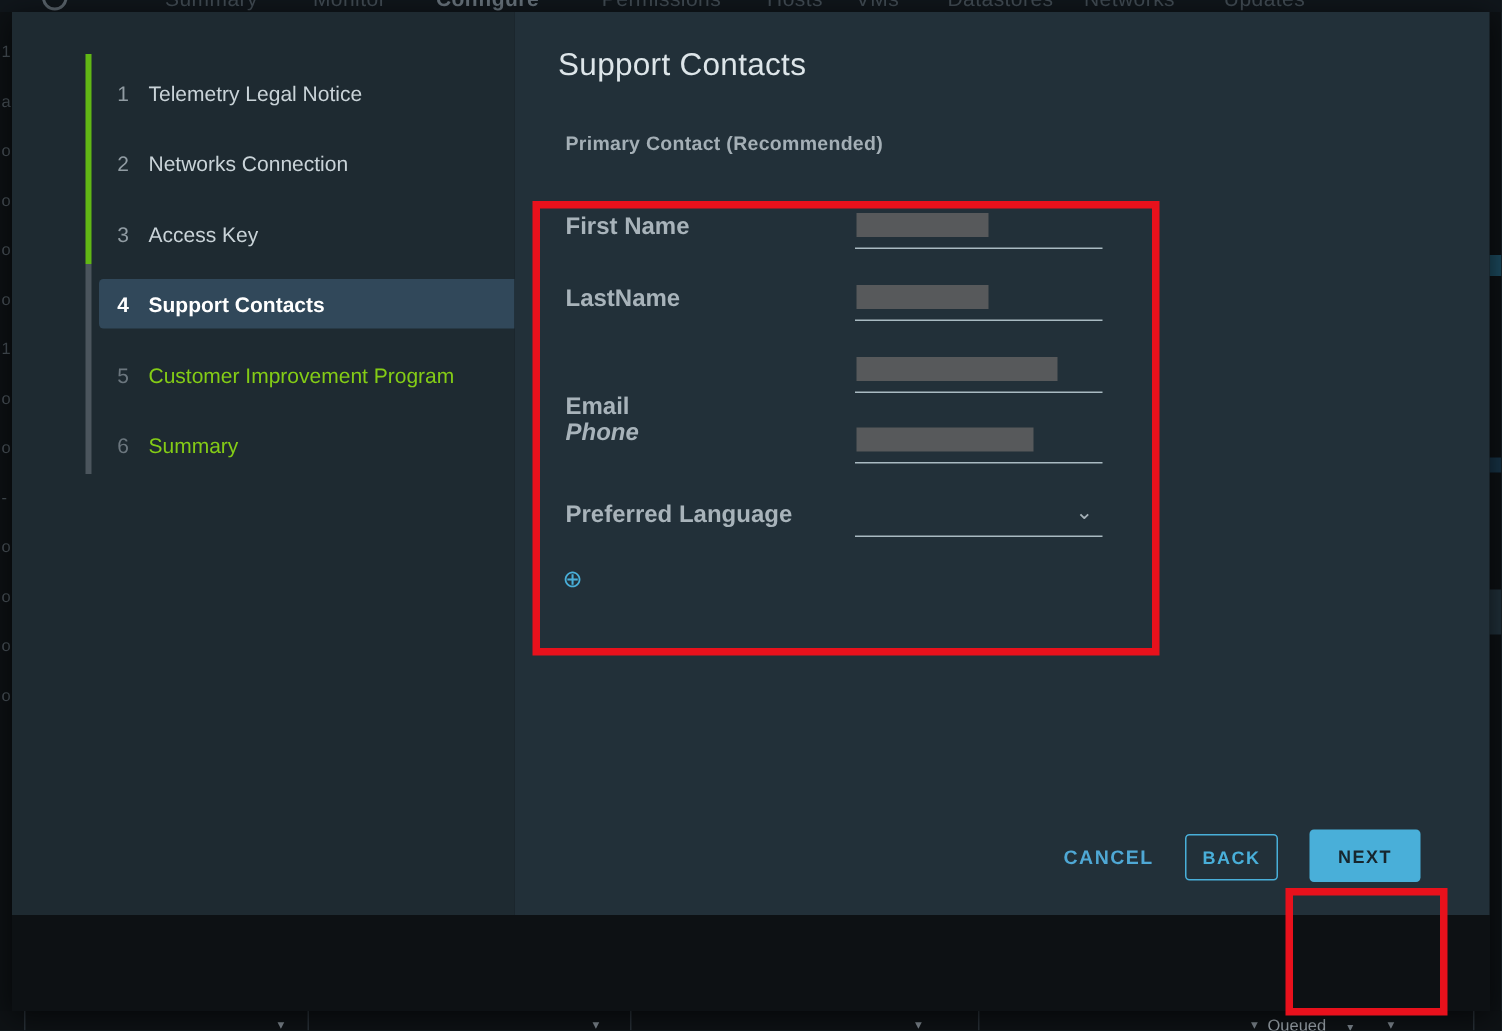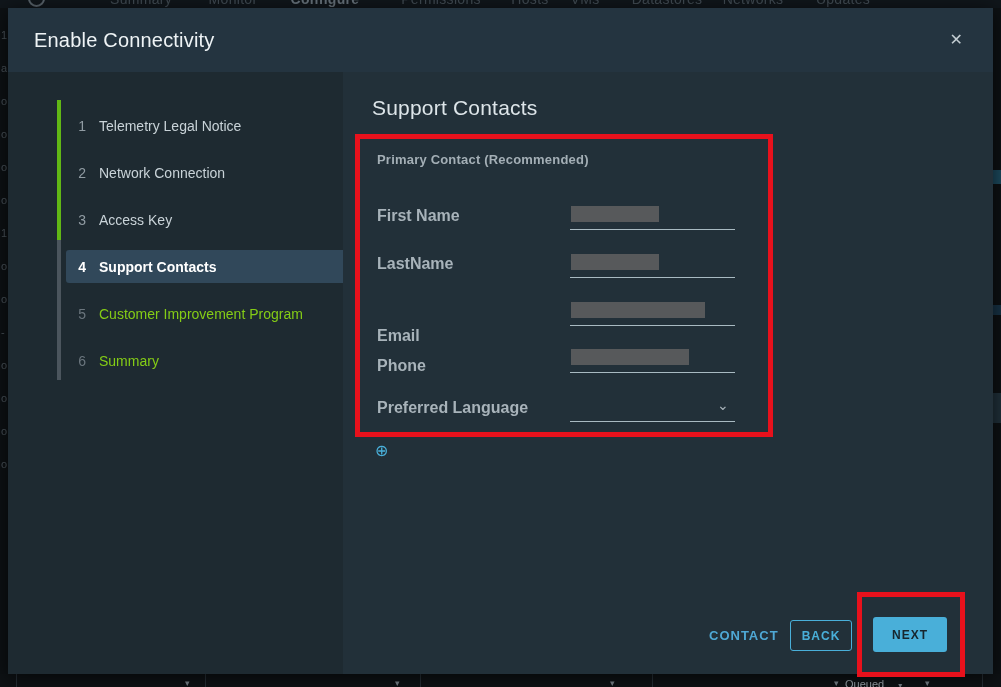--- a/index.html
+++ b/index.html
@@ -155,40 +155,36 @@
       <div class="col-sep" style="left: 420px;"></div>
       <div class="col-sep" style="left: 652px;"></div>
       <div class="col-sep" style="left: 982px;"></div>
     </div>
   <div class="queued">
     <span>Queued</span><span class="sort-arrow">▾</span>
   </div>
 </div>
 
 <div class="modal">
-  <div class="modal-header">
-    <h1 class="modal-title">Enable Connectivity</h1>
-    <button class="close-btn">✕</button>
-  </div>
 
   <div class="modal-body">
     <aside class="wizard-nav">
       <div class="bar green"></div>
       <div class="bar gray"></div>
       <ul class="steps" id="steps-list">
           <li class="step done">
             <div class="row">
               <span class="num">1</span>
               <span class="label">Telemetry Legal Notice</span>
             </div>
           </li>
           <li class="step done">
             <div class="row">
               <span class="num">2</span>
-              <span class="label">Network Connection</span>
+              <span class="label">Networks Connection</span>
             </div>
           </li>
           <li class="step done">
             <div class="row">
               <span class="num">3</span>
               <span class="label">Access Key</span>
             </div>
           </li>
           <li class="step active">
             <div class="row">
@@ -221,35 +217,35 @@
           <div class="redact-box" style="top: 134px; width: 88px;"></div>
           <div class="field-underline" style="top: 157px;"></div>
           <div class="field-label" style="top: 183px;">LastName</div>
           <div class="field-input" style="top: 175px;"></div>
           <div class="redact-box" style="top: 182px; width: 88px;"></div>
           <div class="field-underline" style="top: 205px;"></div>
           <div class="field-label" style="top: 231px; margin-top: 24px;">Email</div>
           <div class="field-input" style="top: 223px;"></div>
           <div class="redact-box" style="top: 230px; width: 134px;"></div>
           <div class="field-underline" style="top: 253px;"></div>
-          <div class="field-label" style="top: 285px;">Phone</div>
+          <div class="field-label" style="top: 272px; font-style: italic;">Phone</div>
           <div class="field-input" style="top: 270px;"></div>
           <div class="redact-box" style="top: 277px; width: 118px;"></div>
           <div class="field-underline" style="top: 300px;"></div>
           <div class="field-label" style="top: 327px;">Preferred Language</div>
           <div class="field-input" style="top: 319px;"></div>
           <span class="select-chevron" style="top: 326px;">⌄</span>
           <div class="field-underline" style="top: 349px;"></div>
         </div>
 
       <button class="add-secondary">
         <span class="plus-icon">⊕</span>
       </button>
 
-      <button class="btn-cancel">CONTACT</button>
+      <button class="btn-cancel">CANCEL</button>
       <button class="btn-back">BACK</button>
       <button class="btn-next">NEXT</button>
     </section>
   </div>
 </div>
 
 <div class="annot annot-form"></div>
 <div class="annot annot-next"></div>
 
 </body></html>

